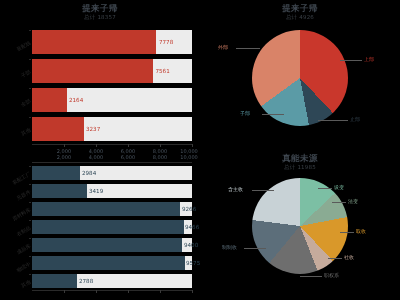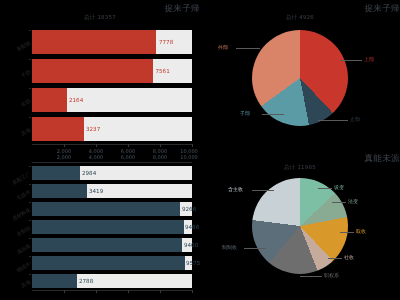--- a/index.html
+++ b/index.html
@@ -2,22 +2,22 @@
 <html><head>
 <meta charset="utf-8">
 <style>
   html,body{margin:0;padding:0;background:#000;}
   body{width:400px;height:300px;overflow:hidden;
        font-family:"DejaVu Sans","Liberation Sans",sans-serif;}
   .dash{position:relative;width:400px;height:300px;background:#000;}
   .panel{position:absolute;}
 
   
-  .ttl{position:absolute;width:100%;text-align:right;color:#3f4750;
-       font-size:8.5px;font-weight:normal;letter-spacing:.4px;}
+  .ttl{position:absolute;width:100%;text-align:center;color:#3f4750;
+       font-size:8.5px;font-weight:bold;letter-spacing:.4px;}
   .sub{position:absolute;width:100%;text-align:center;color:#3a4047;
        font-size:5.5px;letter-spacing:.2px;}
 
   
   .bararea{position:absolute;}
   .track{position:absolute;background:#ececec;}
   .bar{position:absolute;top:0;left:0;height:100%;}
   .bval{position:absolute;top:50%;transform:translateY(-50%);
         font-size:5.6px;white-space:nowrap;}
   .bar-c1 .bval{color:#c0392b;}

